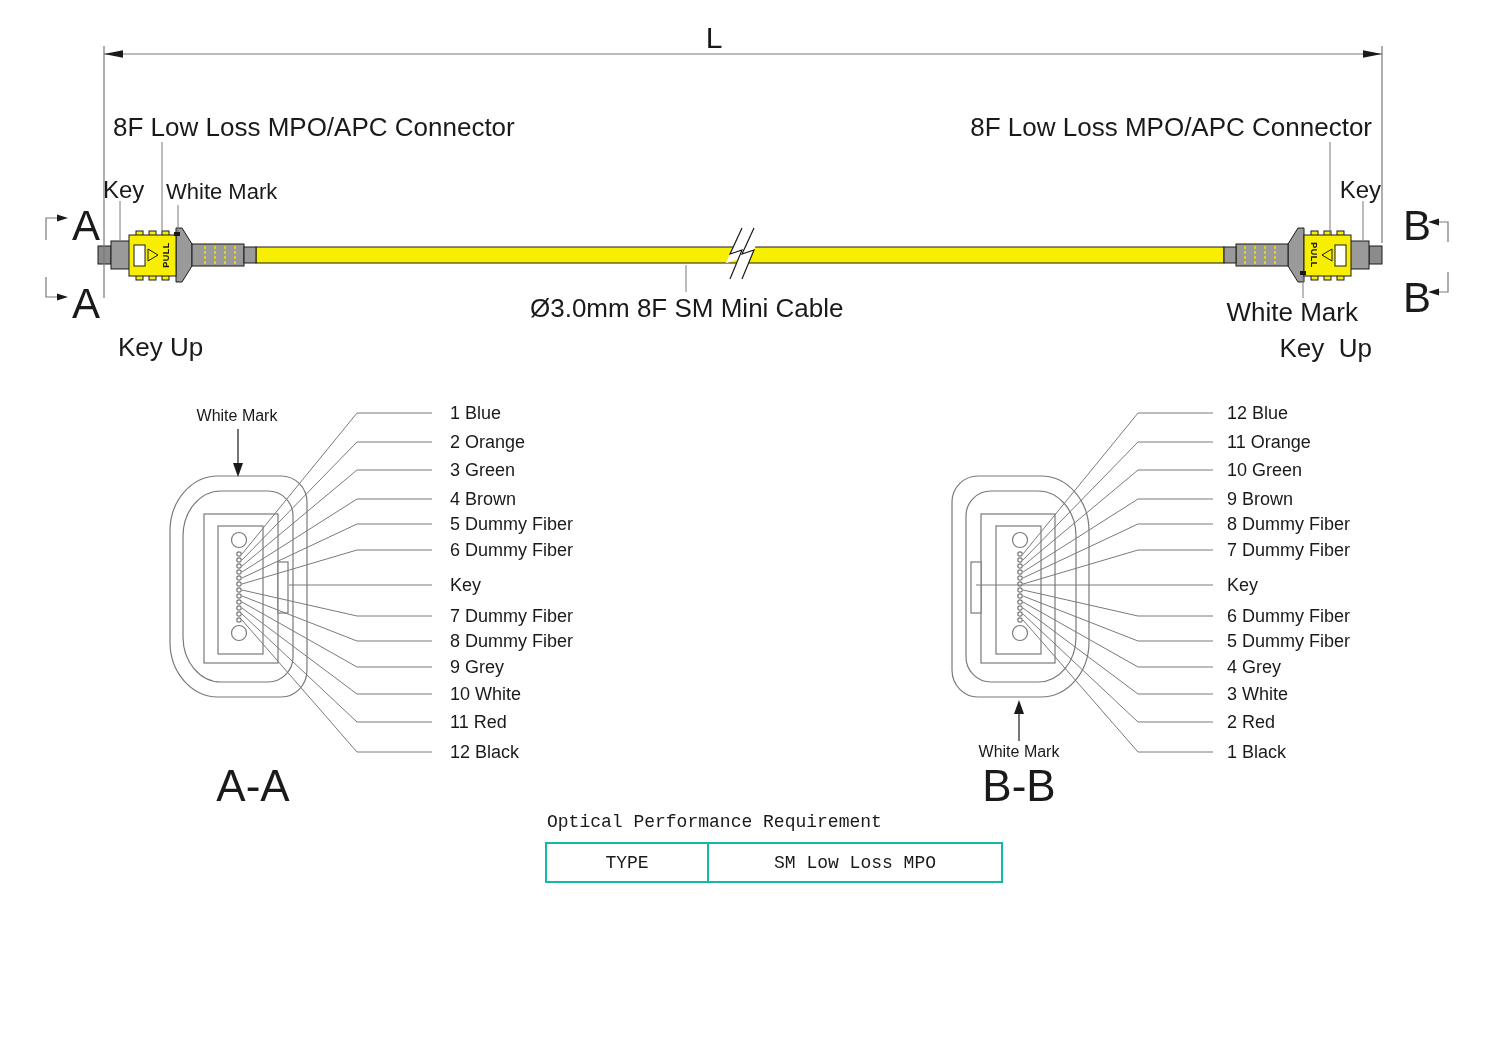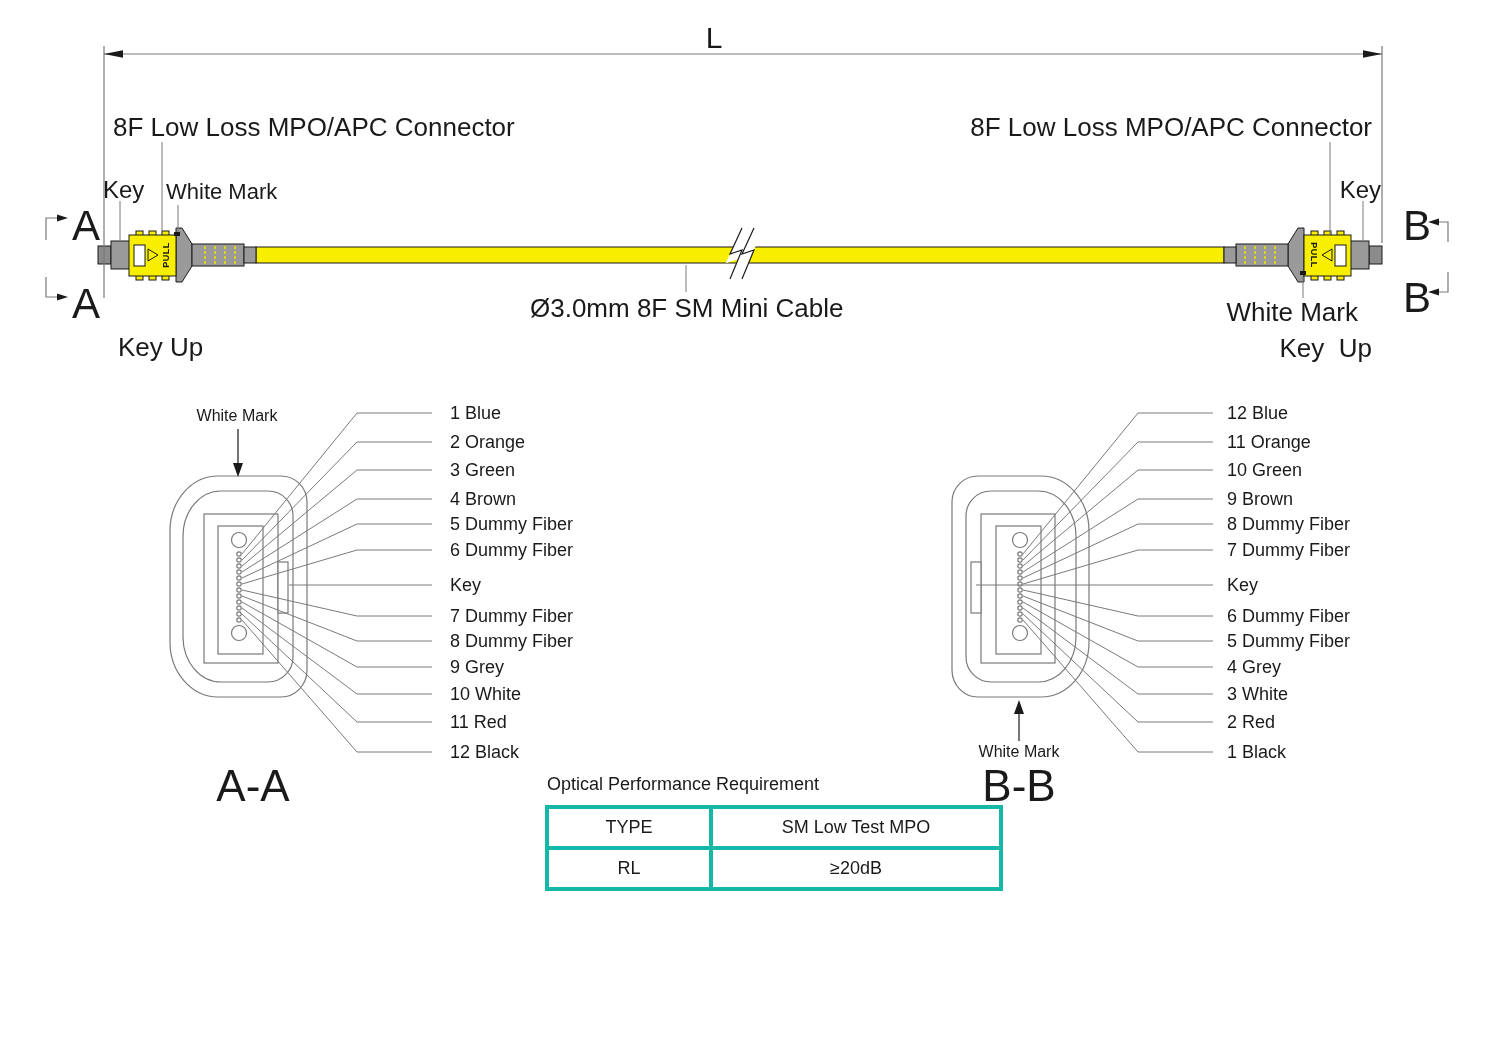--- a/index.html
+++ b/index.html
@@ -20,24 +20,24 @@
   .faceline { fill:#ffffff; stroke:#7a7a7a; stroke-width:1.2; }
   .leader   { fill:none; stroke:#7a7a7a; stroke-width:1; }
   .dim      { stroke:#7a7a7a; stroke-width:1.2; fill:none; }
   .dimarrow { fill:#1a1a1a; stroke:none; }
   .part     { stroke:#1a1a1a; stroke-width:1; }
   .gray  { fill:#9a9a9a; }
   .gray2 { fill:#8b8b8b; }
   .yel   { fill:#f7ee00; }
   .pull-text { font-size:9px; font-weight:bold; letter-spacing:0.5px; }
 
-  #perf { position:absolute; left:545px; top:774px; width:390px; }
+  #perf { position:absolute; left:545px; top:812px; width:390px;font-family:Liberation Mono, monospace; }
   #perf .title { font-size:18px; margin:0 0 10px 2px; }
   #perf table { border-collapse:collapse; width:458px; table-layout:fixed; }
-  #perf td { border:4px solid #14b8a6; height:37px; text-align:center; vertical-align:middle;
+  #perf td { border:2px solid #14b8a6; height:37px; text-align:center; vertical-align:middle;
              font-size:18px; padding:0; }
   #perf td.c1 { width:160px; }
 </style>
 </head>
 <body>
 
 <div id="stage">
 
 <svg width="1500" height="1060" viewBox="0 0 1500 1060">
 
@@ -258,23 +258,19 @@
     <text x="1019" y="801" class="t44 mid">B-B</text>
   </g>
 </svg>
 
 <div id="perf">
   <div class="title">Optical Performance Requirement</div>
   <table>
     <tbody>
       <tr>
         <td class="c1">TYPE</td>
-        <td>SM Low Test MPO</td>
-      </tr>
-      <tr>
-        <td class="c1">RL</td>
-        <td>≥20dB</td>
+        <td>SM Low Loss MPO</td>
       </tr>
     </tbody>
   </table>
 </div>
 
 </div>
 
 </body></html>

